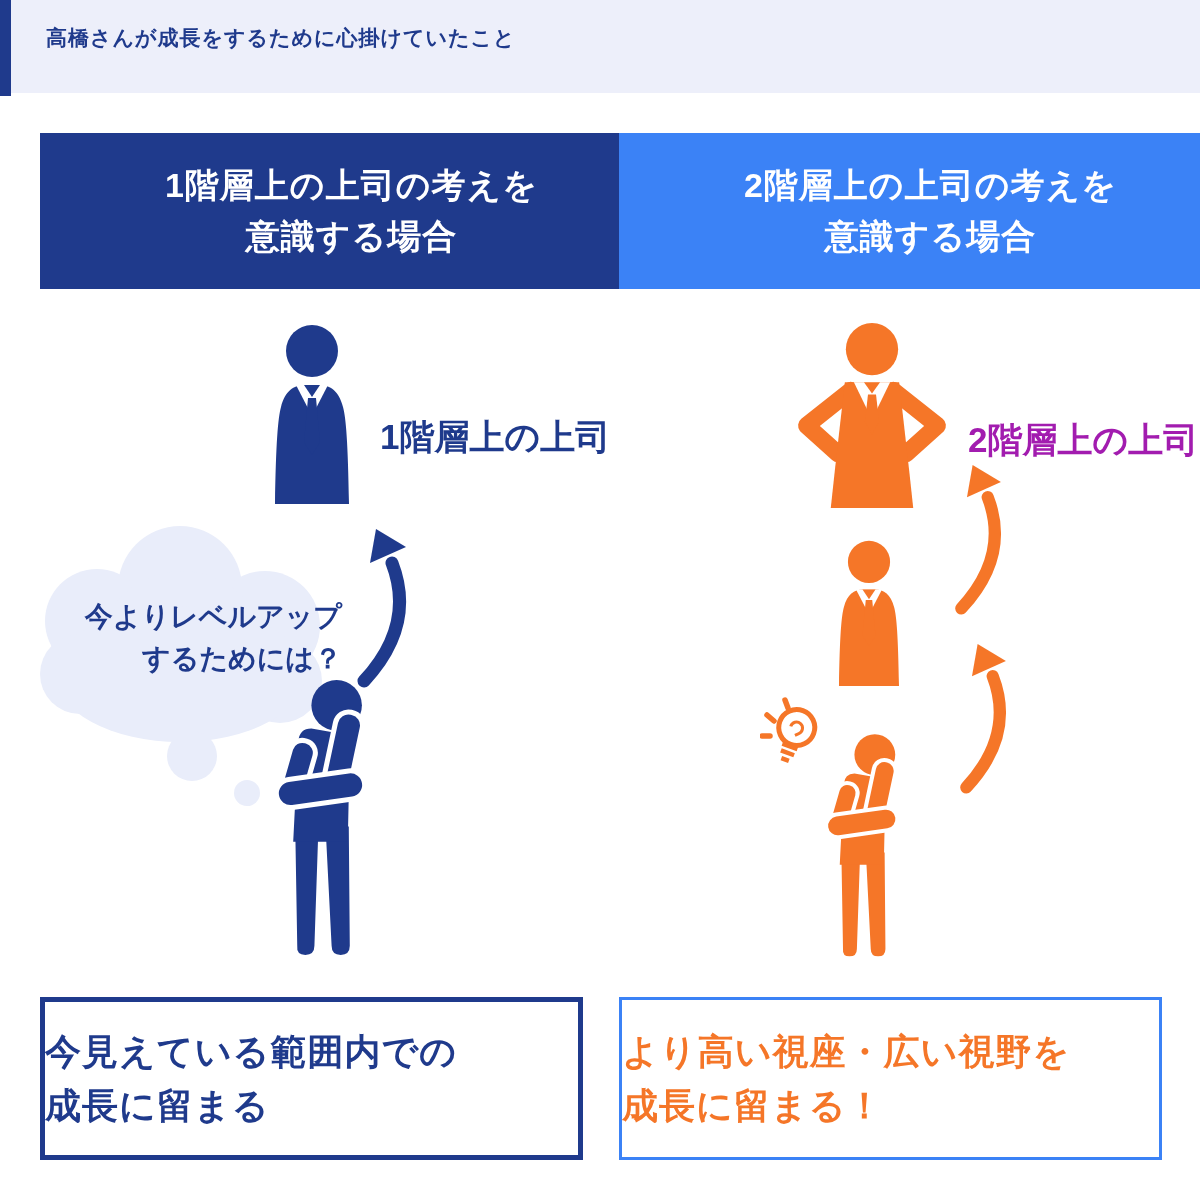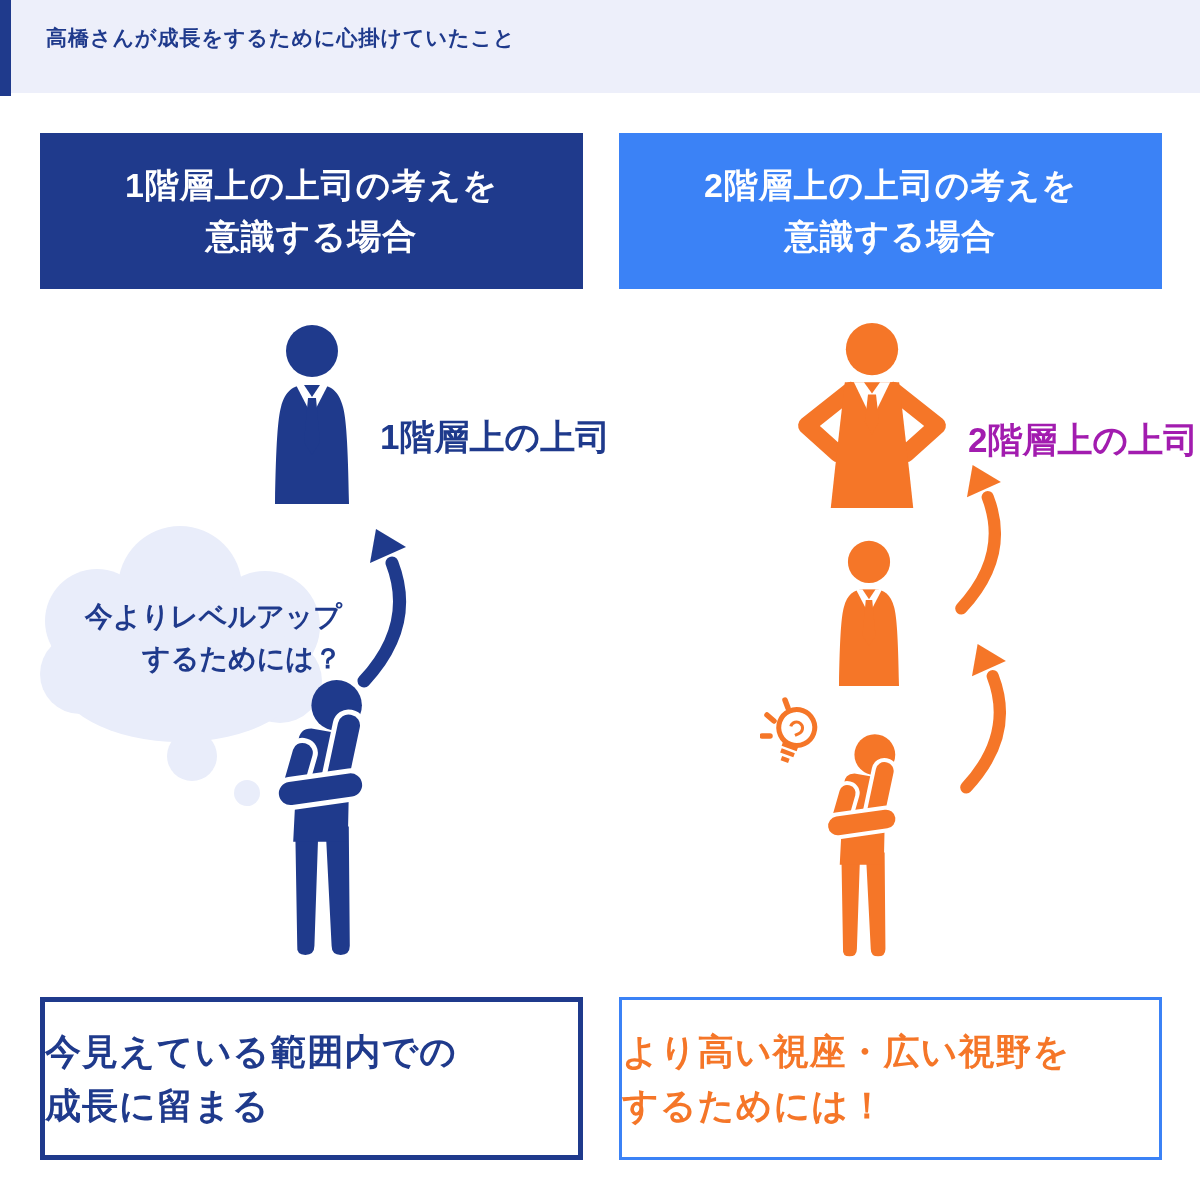--- a/index.html
+++ b/index.html
@@ -1,20 +1,20 @@
 <!DOCTYPE html>
 <html><head>
 <meta charset="utf-8">
 <style>
   html,body{margin:0;padding:0;background:#fff;font-family:"Liberation Sans","DejaVu Sans",sans-serif;}
   .canvas{position:relative;width:1200px;height:1200px;background:#fff;overflow:hidden;}
   .band{position:absolute;left:0;top:0;width:1200px;height:93px;background:#edeffa;}
   .accent{position:absolute;left:0;top:0;width:11px;height:96px;background:#1f3a8c;}
   .title{position:absolute;left:46px;top:24px;margin:0;font-size:21px;font-weight:700;color:#1f3a8c;letter-spacing:1px;}
-  .header{position:absolute;top:133px;width:543px;height:156px;display:flex;flex-direction:column;align-items:center;justify-content:center;color:#fff;font-size:34px;font-weight:700;line-height:1.5;letter-spacing:1px;}
+  .header{position:absolute;top:133px;width:543px;height:156px;display:flex;flex-direction:column;align-items:center;justify-content:center;color:#fff;font-size:34px;font-weight:700;line-height:1.5;letter-spacing:1px;padding-left:40px;}
   .header-left{left:40px;background:#1f3a8c;}
   .header-right{left:619px;background:#3b82f6;}
   .icon{position:absolute;}
   .icon svg{display:block;width:100%;height:100%;}
   .navy{color:#1f3a8c;}
   .orange{color:#f57628;}
   .boss-left{left:262px;top:324px;width:100px;height:180px;}
   .label{position:absolute;font-size:35px;font-weight:700;white-space:nowrap;}
   .label-left{left:380px;top:414px;color:#1f3a8c;}
   .label-right{left:968px;top:403px;color:#a21caf;margin-top:14px;}
@@ -165,16 +165,16 @@
       <path d="M34,165 L39,66 Q40,53 52,53 L80,58 Q91,60 90,72 L88,165 Z" fill="currentColor"></path>
       <circle cx="77" cy="30" r="25" fill="currentColor"></circle>
       <rect x="26" y="64" width="25" height="60" rx="12" transform="rotate(16 38 94)" fill="currentColor" stroke="#fff" stroke-width="5"></rect>
       <rect x="70" y="36" width="27" height="80" rx="13" transform="rotate(12 83 76)" fill="currentColor" stroke="#fff" stroke-width="5"></rect>
       <rect x="17" y="99" width="88" height="28" rx="14" transform="rotate(-8 61 113)" fill="currentColor" stroke="#fff" stroke-width="5"></rect>
     </svg>
   </div>
 
   <div class="resultbox result-right">
     <span>より高い視座・広い視野を</span>
-    <span>するためには！</span>
+    <span>成長に留まる！</span>
   </div>
 
 </div>
 
 </body></html>

